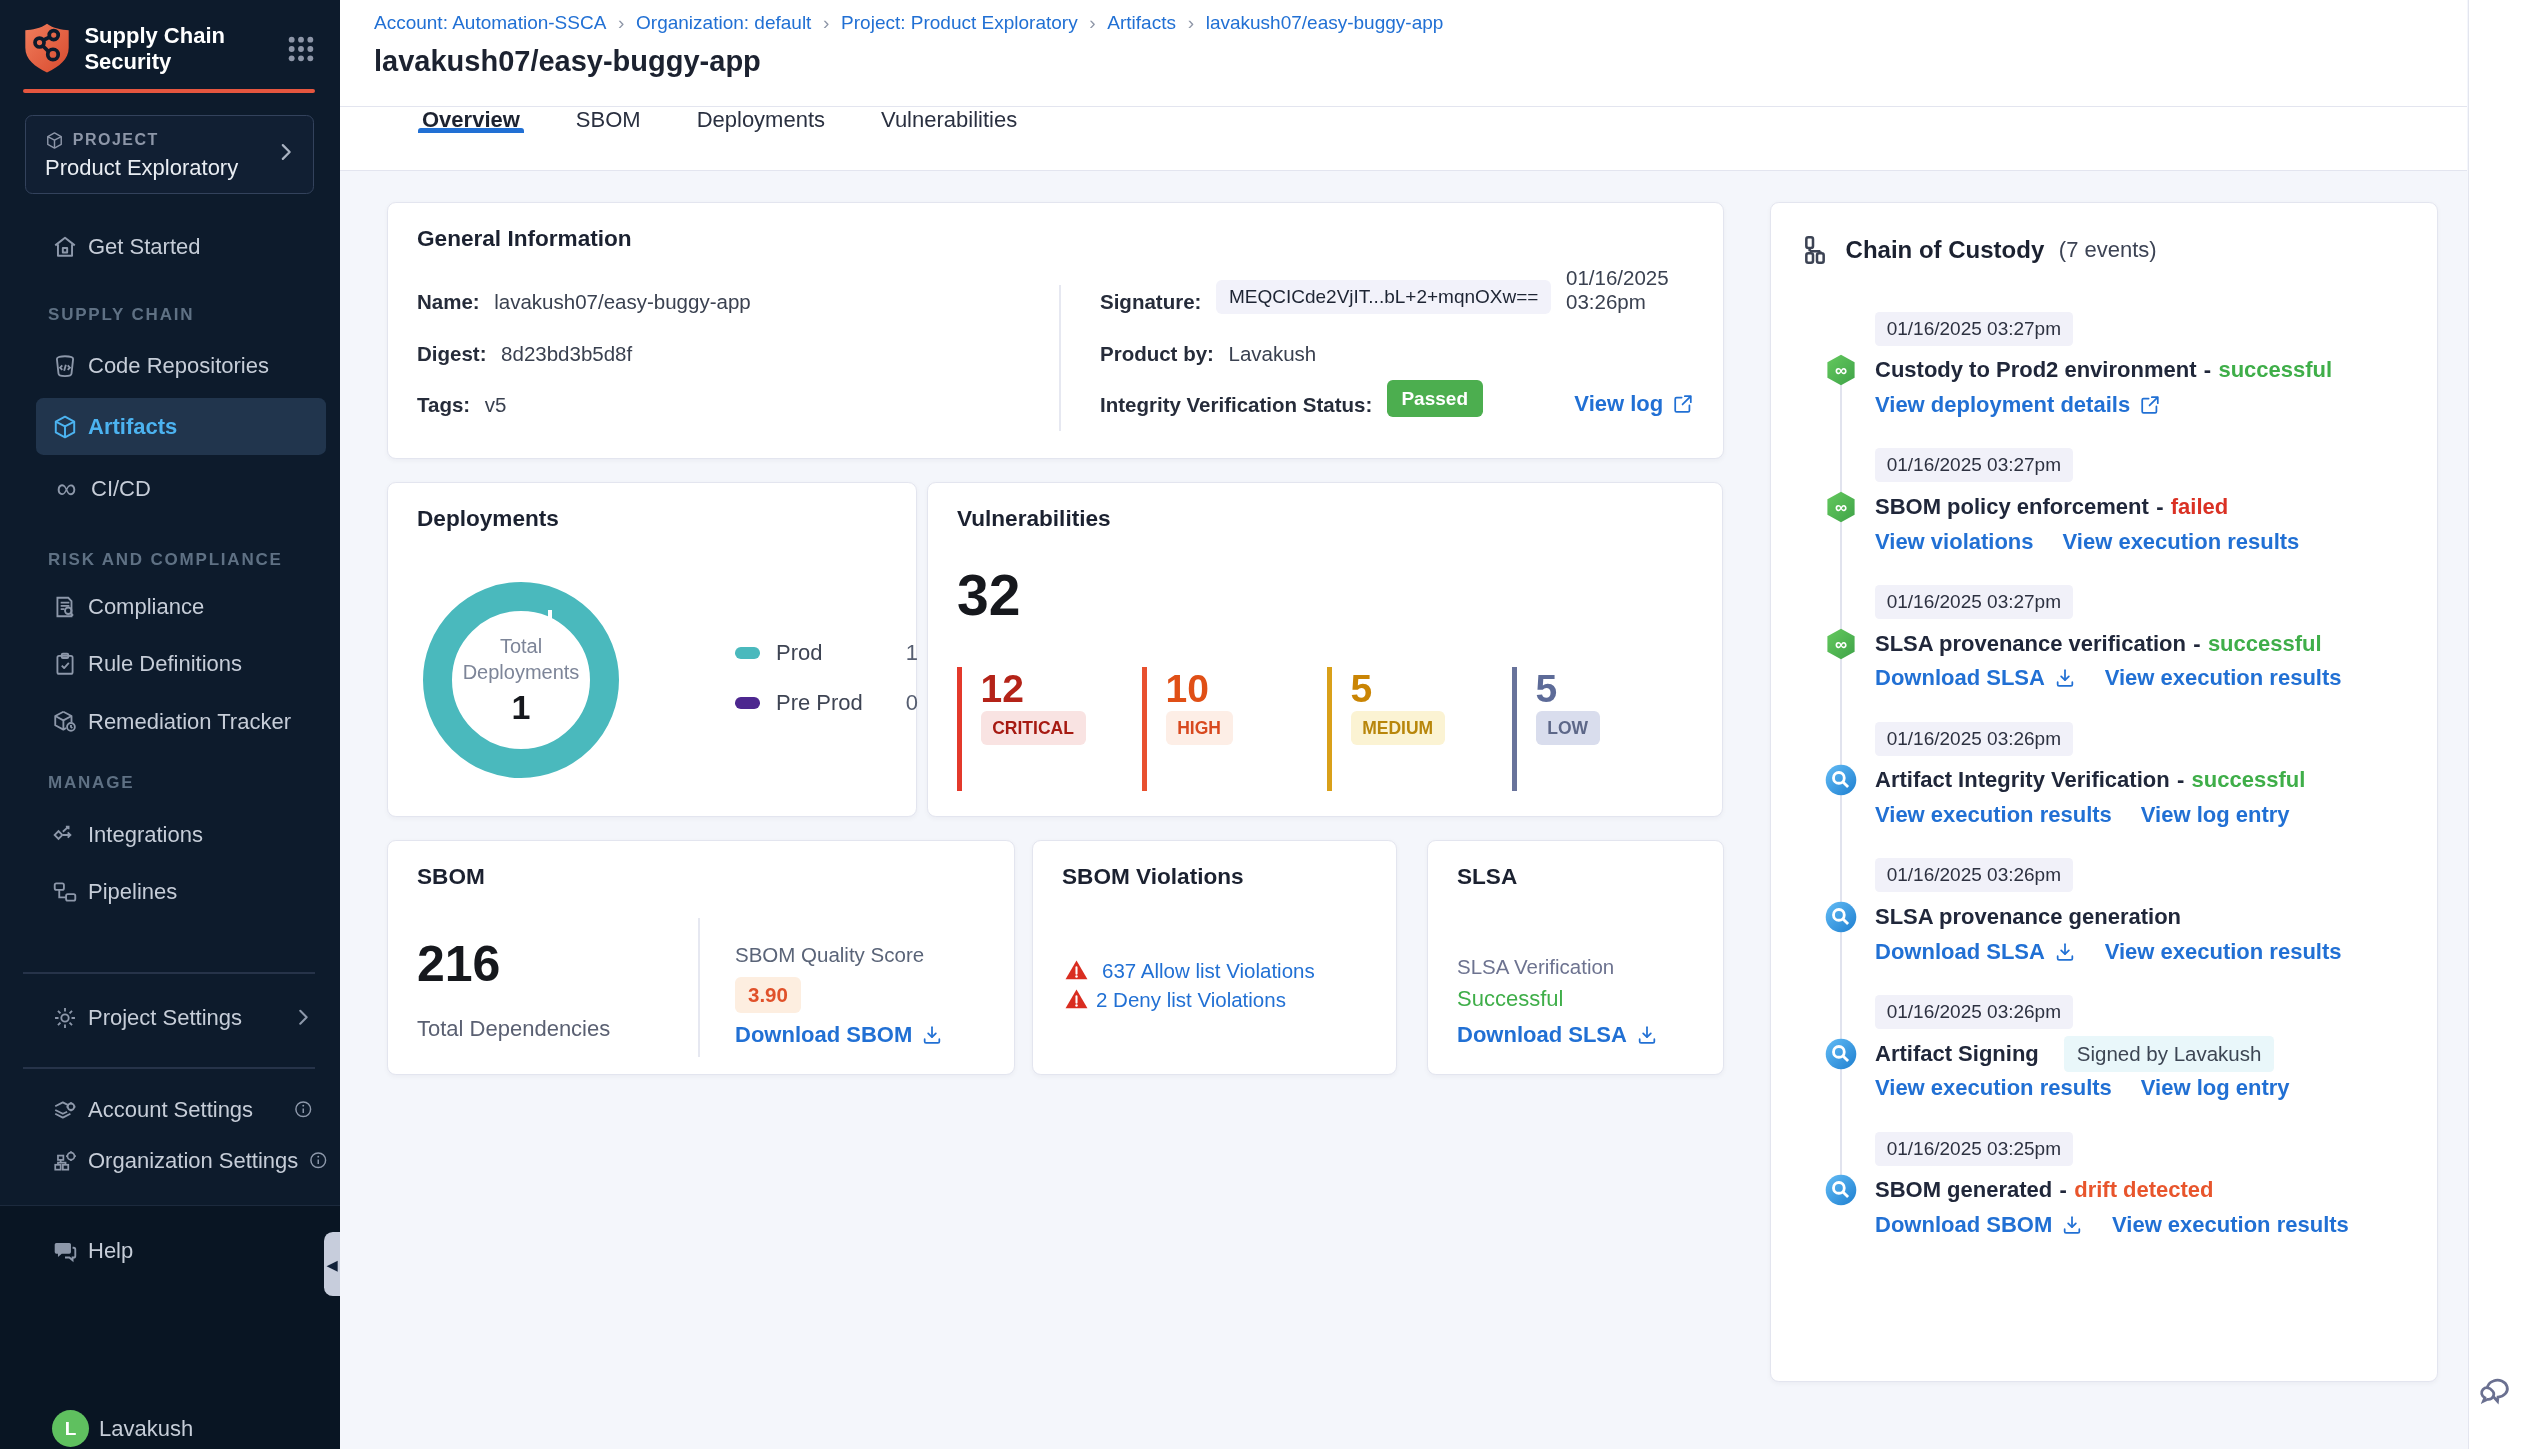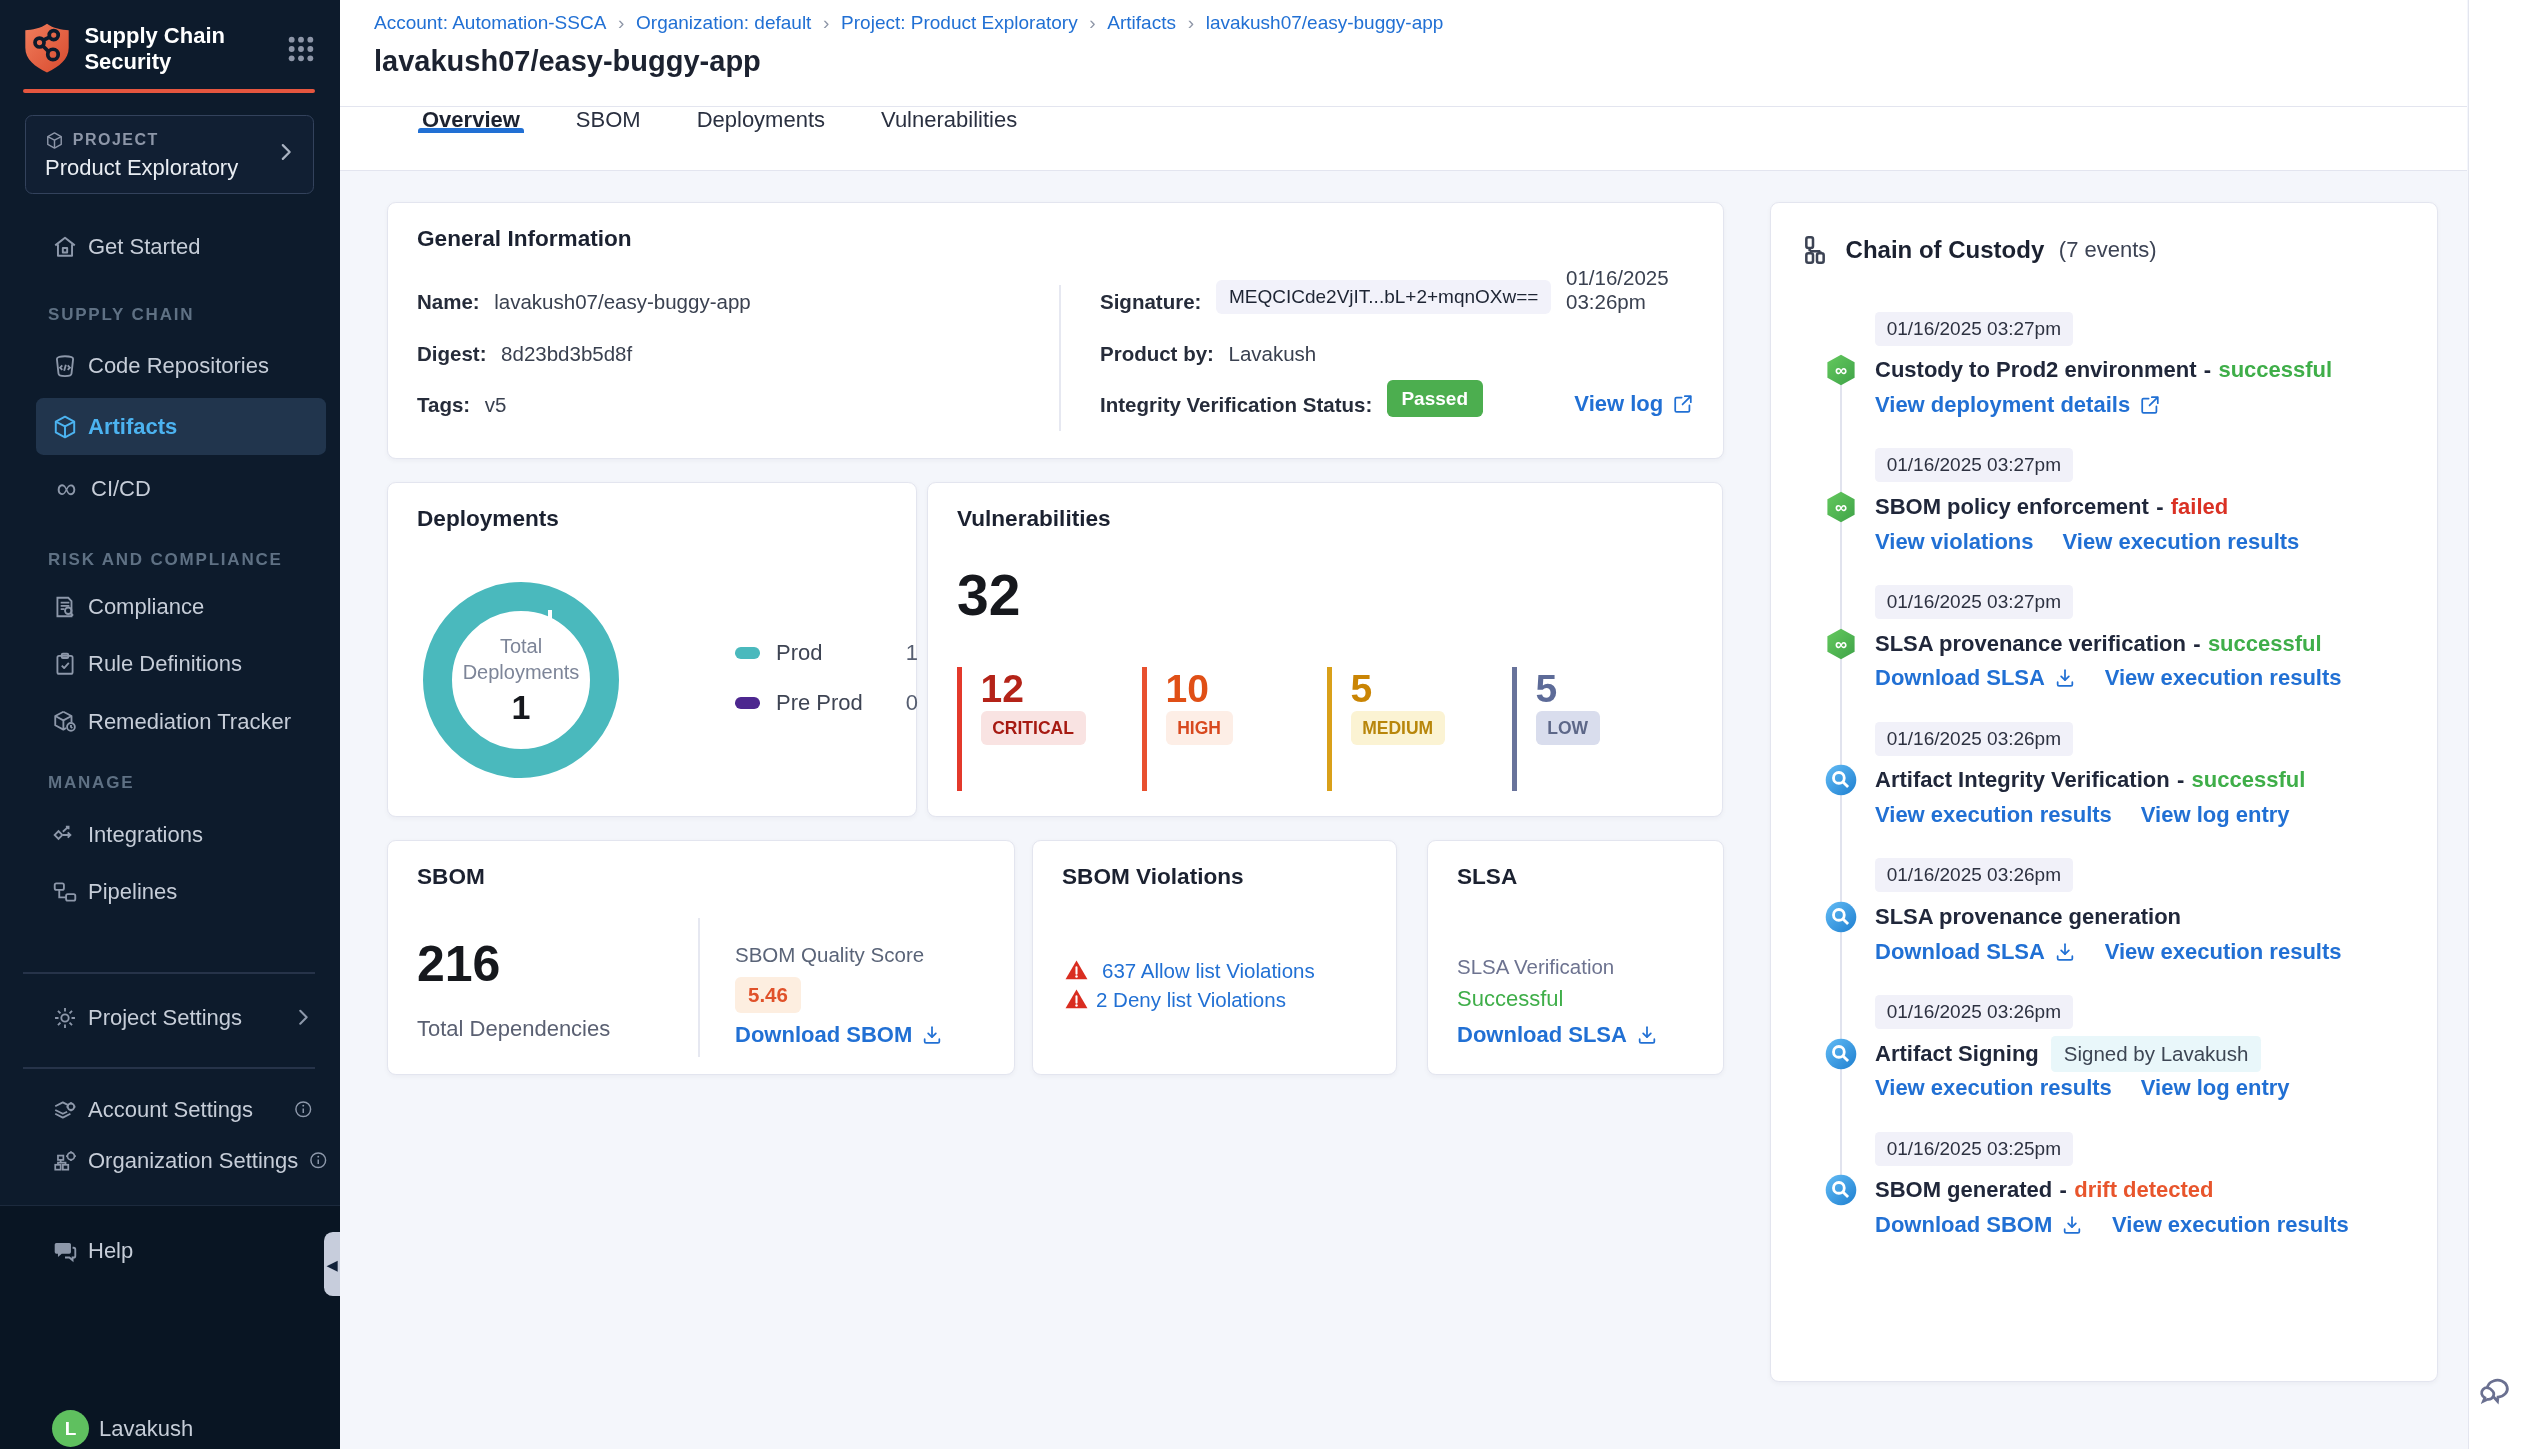--- a/index.html
+++ b/index.html
@@ -89,21 +89,21 @@
   .coc-line { position:absolute; left:69px; top:171px; width:1.5px; height:821px; background:#e1e3ee; }
   .ts-chip { position:absolute; left:104px; background:#f1f1f9; border-radius:4.4px; padding:5.8px 11.7px; font-size:19px; color:#2d3140; white-space:nowrap; }
   .ev-icon { position:absolute; left:53px; width:34px; height:34px; }
   .ev-title { position:absolute; left:104px; font-size:22px; font-weight:bold; color:#20273a; display:flex; align-items:center; height:34px; white-space:nowrap; }
   .ev-status { font-weight:bold; margin-left:7.3px; }
   .ev-sep { font-weight:bold; margin-left:7.3px; }
   .st-success { color:#3fae49; }
   .st-failed { color:#da3124; }
   .st-drift { color:#e8552c; }
   .ev-links { position:absolute; left:104px; display:flex; gap:29px; align-items:center; }
-  .sign-badge { margin-left:12px; background:#e9f7fa; border-radius:4.4px; padding:5.8px 13px; font-size:20.5px; font-weight:normal; color:#3d4654; }
+  .sign-badge { margin-left:25px; background:#e9f7fa; border-radius:4.4px; padding:5.8px 13px; font-size:20.5px; font-weight:normal; color:#3d4654; }
 
   
   .right-rail { position:absolute; left:2468px; top:0; width:57px; height:1449px; background:#fff; border-left:1.5px solid #e3e5ef; }
   .chat-fab { position:absolute; left:8.8px; top:1372px; width:39px; height:39px; color:#6a7090; cursor:pointer; }
 </style>
 </head>
 <body>
 
 <svg width="0" height="0" style="position:absolute">
   <defs>
@@ -534,21 +534,21 @@
       </div>
     </div>
   </section>
 
   <section class="card" style="left:47px; top:669px; width:628px; height:235px;">
     <div class="card-title">SBOM</div>
     <div class="big-num">216</div>
     <div class="abs muted" style="left:29px; top:175px; font-size:22px;">Total Dependencies</div>
     <div class="vdiv" style="left:310px; top:77px; height:139px;"></div>
     <div class="abs" style="left:347px; top:102px; font-size:20.5px; color:#5a6478;">SBOM Quality Score</div>
-    <span class="abs" style="left:347px; top:136px; background:#fdeee0; color:#e0512a; font-weight:bold; font-size:20.5px; border-radius:5.8px; padding:5.8px 13px;">5.46</span>
+    <span class="abs" style="left:347px; top:136px; background:#fdeee0; color:#e0512a; font-weight:bold; font-size:20.5px; border-radius:5.8px; padding:5.8px 13px;">3.90</span>
     <a class="link semib abs" style="left:347px; top:181px;">
         <span>Download SBOM</span>
         <svg class="lnk-ic" viewBox="0 0 30 30" width="22" height="22">
           <use href="#ic-download"></use>
         </svg>
       </a>
   </section>
 
   <section class="card" style="left:692px; top:669px; width:365px; height:235px;">
     <div class="card-title">SBOM Violations</div>

